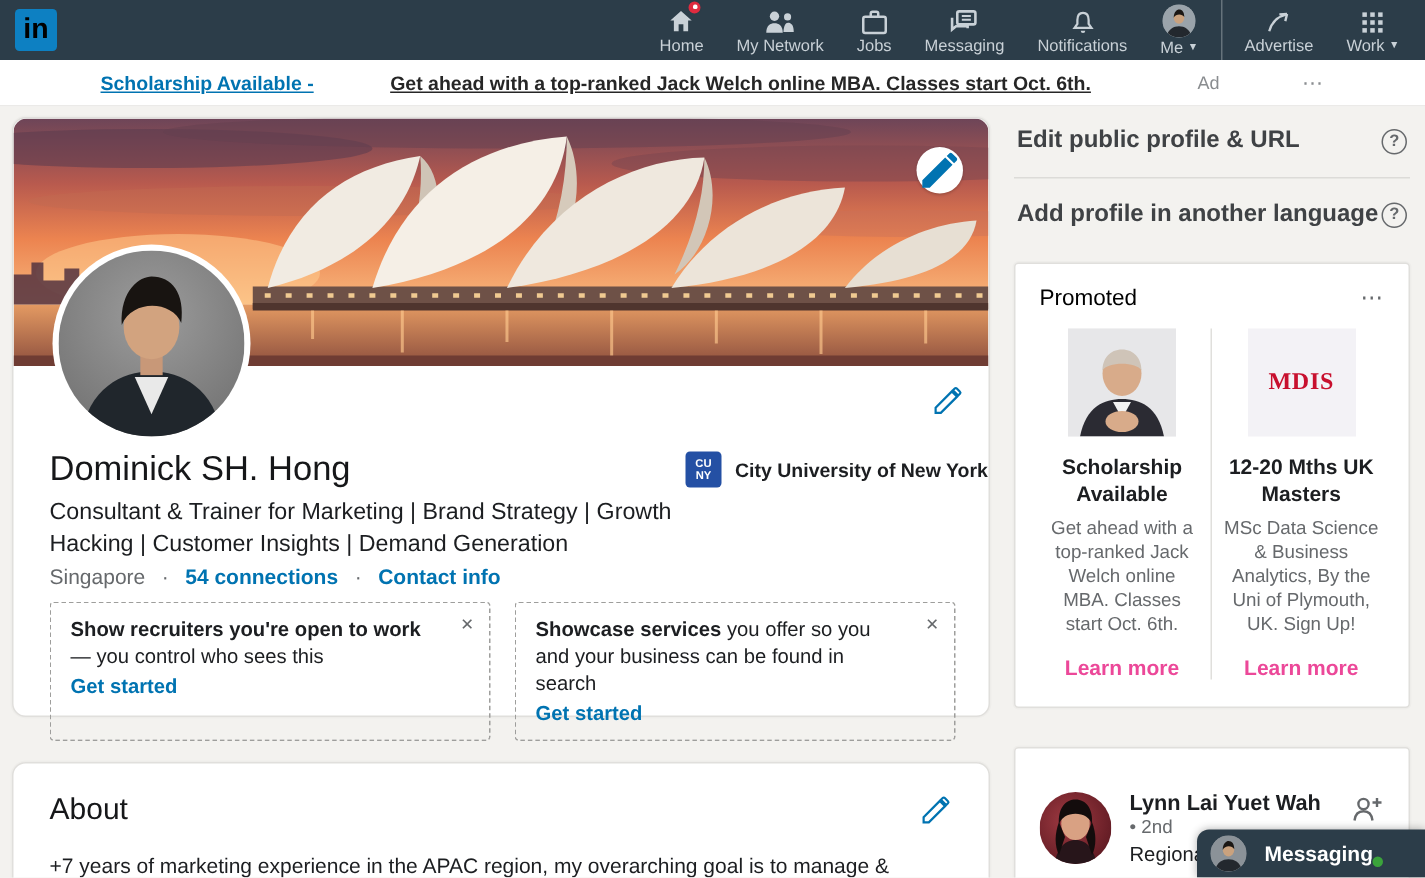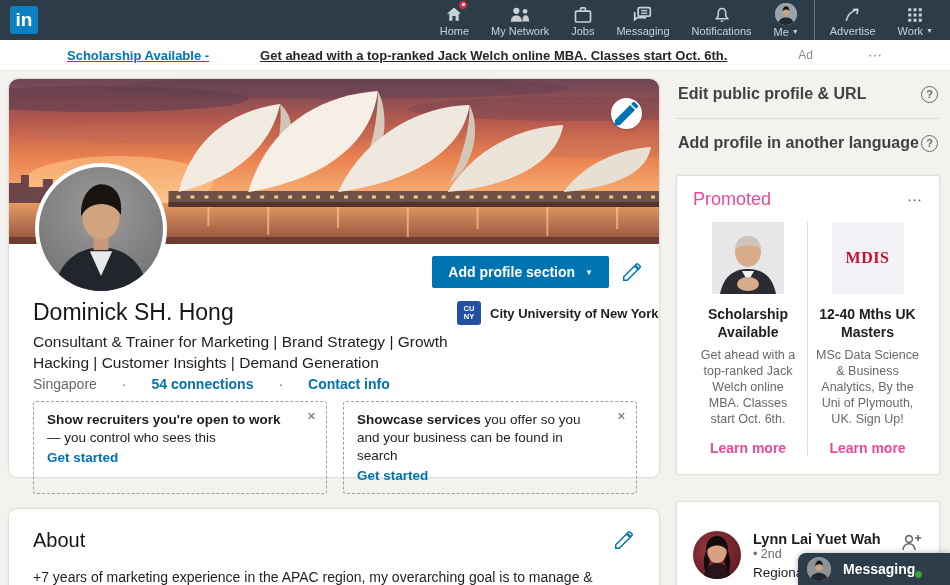--- a/index.html
+++ b/index.html
@@ -2,21 +2,21 @@
 <html><head>
 <meta charset="utf-8">
 <style>
   * { margin:0; padding:0; box-sizing:border-box; }
   html,body { width:950px; height:585px; overflow:hidden; }
   body { font-family:"Liberation Sans", sans-serif; background:#f3f2ef; position:relative; color:#1c1e21; }
   .page { position:absolute; inset:0; }
 
   
   .topnav { position:absolute; left:0; top:0; width:950px; height:40px; background:#2c3d49; display:flex; align-items:center; z-index:100; }
-  .li-logo { width:28px; height:28px; background:#0d80c2; border-radius:3px; margin-left:10px; color:#ffffff; font-weight:bold; font-size:19px; display:flex; align-items:center; justify-content:center; cursor:pointer; }
+  .li-logo { width:28px; height:28px; background:#0d80c2; border-radius:3px; margin-left:10px; color:#000000; font-weight:bold; font-size:19px; display:flex; align-items:center; justify-content:center; cursor:pointer; }
   .search-box { position:relative; margin-left:8px; width:225px; height:28px; }
   .search-box input { width:100%; height:100%; border:1px solid #8a97a0; border-radius:3px; background:#e9eef2; padding:0 8px 0 28px; font-size:13px; color:#3a4449; outline:none; font-family:"Liberation Sans", sans-serif; }
   .search-ic { position:absolute; left:7px; top:6px; width:16px; height:16px; }
   .nav-items { display:flex; align-items:center; margin-left:auto; margin-right:6px; height:40px; }
   .nav-item { display:flex; flex-direction:column; align-items:center; justify-content:center; padding:0 11px; height:40px; cursor:pointer; }
   .nav-ic { position:relative; width:22px; height:20px; display:flex; align-items:flex-end; justify-content:center; color:#c9d1d7; }
   .nav-label { font-size:11px; color:#c9d1d7; margin-top:1px; white-space:nowrap; display:flex; align-items:center; }
   .caret { font-size:7px; margin-left:3px; }
   .nav-badge { position:absolute; top:-4px; right:-3px; width:10px; height:10px; border-radius:50%; background:#df2b3f; border:1.5px solid #2c3d49; }
   .nav-badge:after { content:""; position:absolute; left:2.6px; top:2.6px; width:2.5px; height:2.5px; border-radius:50%; background:#fff; }
@@ -42,21 +42,21 @@
   .btn-row { position:absolute; right:16px; top:177px; display:flex; align-items:center; gap:12px; }
   .btn-primary { background:#0073b1; color:#fff; font-weight:bold; font-size:14px; height:32px; padding:0 16px; border:none; border-radius:2px; cursor:pointer; display:flex; align-items:center; gap:7px; font-family:"Liberation Sans", sans-serif; }
   .btn-primary .caret { font-size:8px; }
   .btn-secondary { background:#fff; color:#44474a; font-size:14px; height:32px; padding:0 14px; border:1px solid #8f9294; border-radius:2px; cursor:pointer; font-family:"Liberation Sans", sans-serif; }
   .edit-pencil { width:22px; height:22px; cursor:pointer; }
   .p-name { position:absolute; left:24px; top:220px; font-size:23px; color:#161719; font-weight:400; }
   .p-edu { position:absolute; left:448px; top:222px; display:flex; align-items:center; gap:9px; cursor:pointer; }
   .edu-logo { width:24px; height:24px; background:#2450a4; border-radius:3px; color:#fff; font-weight:bold; font-size:7.5px; line-height:8px; display:flex; flex-direction:column; align-items:center; justify-content:center; }
   .edu-name { font-size:13px; font-weight:bold; color:#1c1e21; }
   .p-headline { position:absolute; left:24px; top:252px; width:460px; font-size:15.5px; line-height:21px; color:#1c1e21; }
-  .p-meta { position:absolute; left:24px; top:297px; font-size:14px; color:#66696c; display:flex; align-items:center; gap:25px; }
+  .p-meta { position:absolute; left:24px; top:297px; font-size:14px; color:#66696c; display:flex; align-items:center; gap:11px; }
   .p-meta .blue-link { color:#0073b1; font-weight:bold; cursor:pointer;text-align:right; }
   .prompt-row { position:absolute; left:24px; top:322px; width:604px; display:flex; gap:16px; }
   .prompt-box { flex:1; border:1.6px dashed #9e9e9c; border-radius:3px; padding:9px 13px 10px; position:relative; }
   .prompt-box .dismiss { position:absolute; top:8px; right:10px; font-size:11px; color:#66696c; cursor:pointer; }
   .prompt-text { font-size:13.5px; line-height:18px; color:#1c1e21; padding-right:18px; }
   .prompt-text b { font-weight:bold; }
   .prompt-cta { font-size:13.5px; font-weight:bold; color:#0073b1; margin-top:3px; cursor:pointer; }
 
   
   .about-card { position:absolute; left:8px; top:508px; width:652px; height:140px; padding:20px 24px; }
@@ -66,21 +66,21 @@
 
   
   .rightcol { position:absolute; left:676px; top:78px; width:264px; }
   .aside-row { display:flex; align-items:center; justify-content:space-between; padding:7px 2px; cursor:pointer; }
   .aside-label { font-size:16px; font-weight:bold; color:#3f4245; }
   .help-ic { width:17px; height:17px; border:1.5px solid #66696c; border-radius:50%; color:#66696c; font-size:11px; font-weight:bold; display:flex; align-items:center; justify-content:center; cursor:pointer; }
   .aside-divider { height:1px; background:#dcdbd8; margin:8px 0; }
 
   .promoted-card { margin-top:16px; padding:13px 12px 18px; border-radius:3px; }
   .promoted-head { display:flex; justify-content:space-between; align-items:center; padding:0 4px; }
-  .promoted-title { font-size:18px; color:#ec4899; }
+  .promoted-title { font-size:15px; color:#000000; }
   .promoted-menu { color:#66696c; font-size:15px; letter-spacing:1px; cursor:pointer; }
   .promoted-body { display:flex; margin-top:12px; }
   .ad-col { width:50%; padding:0 8px; text-align:center; }
   .ad-col:first-child { border-right:1px solid #e0dfdc; }
   .ad-img { width:72px; height:72px; margin:0 auto; background:#e9e9eb; display:flex; align-items:center; justify-content:center; }
   .ad-img svg { width:72px; height:72px; display:block; }
   .mdis-tile { background:#f3f2f6; }
   .mdis-text { font-family:"Liberation Serif", serif; font-weight:bold; font-size:16px; color:#c8102e; letter-spacing:.5px; }
   .ad-title { font-size:14px; font-weight:bold; color:#1c1e21; margin-top:11px; line-height:18px; }
   .ad-desc { font-size:12.5px; color:#66696c; line-height:16px; margin-top:6px; }
@@ -279,24 +279,20 @@
           </defs>
         <rect width="100" height="100" fill="url(#avbg)"></rect>
         <path d="M12,100 C16,74 34,65 50,65 C66,65 84,74 88,100 Z" fill="#20262c"></path>
         <path d="M41,68 L50,88 L59,68 Z" fill="#e9e9e9"></path>
         <rect x="44" y="52" width="12" height="15" fill="#c89878"></rect>
         <ellipse cx="50" cy="41" rx="15" ry="17.5" fill="#d2a37f"></ellipse>
         <path d="M34,40 C33,21 44,14 50,14 C61,14 68,23 66,39 C61,27 40,26 34,40 Z" fill="#181411"></path>
       </svg>
     </div>
     <div class="btn-row">
-      <button class="btn-primary">
-          <span>Add profile section</span>
-          <span class="caret">▼</span>
-        </button>
       <svg class="edit-pencil" viewBox="0 0 24 24">
           <path d="M3,17.2 L3,21 L6.8,21 L18.6,9.2 L14.8,5.4 Z M20.7,7.1 C21.1,6.7 21.1,6 20.7,5.6 L18.4,3.3 C18,2.9 17.3,2.9 16.9,3.3 L15.6,4.6 L19.4,8.4 Z" fill="none" stroke="#0073b1" stroke-width="1.6"></path>
         </svg>
     </div>
     <div class="p-name">Dominick SH. Hong</div>
     <div class="p-edu">
       <div class="edu-logo">
           <span>CU</span>
           <span>NY</span>
         </div>
@@ -366,21 +362,21 @@
             </svg>
           </div>
           <div class="ad-title">Scholarship Available</div>
           <div class="ad-desc">Get ahead with a top-ranked Jack Welch online MBA. Classes start Oct. 6th.</div>
           <div class="ad-cta">Learn more</div>
         </div>
         <div class="ad-col">
           <div class="ad-img mdis-tile">
             <span class="mdis-text">MDIS</span>
           </div>
-          <div class="ad-title">12-40 Mths UK Masters</div>
+          <div class="ad-title">12-20 Mths UK Masters</div>
           <div class="ad-desc">MSc Data Science &amp; Business Analytics, By the Uni of Plymouth, UK. Sign Up!</div>
           <div class="ad-cta">Learn more</div>
         </div>
       </div>
     </div>
 
     <div class="card people-card">
       <div class="person-row">
         <div class="person-avatar">
           <svg viewBox="0 0 48 48">

